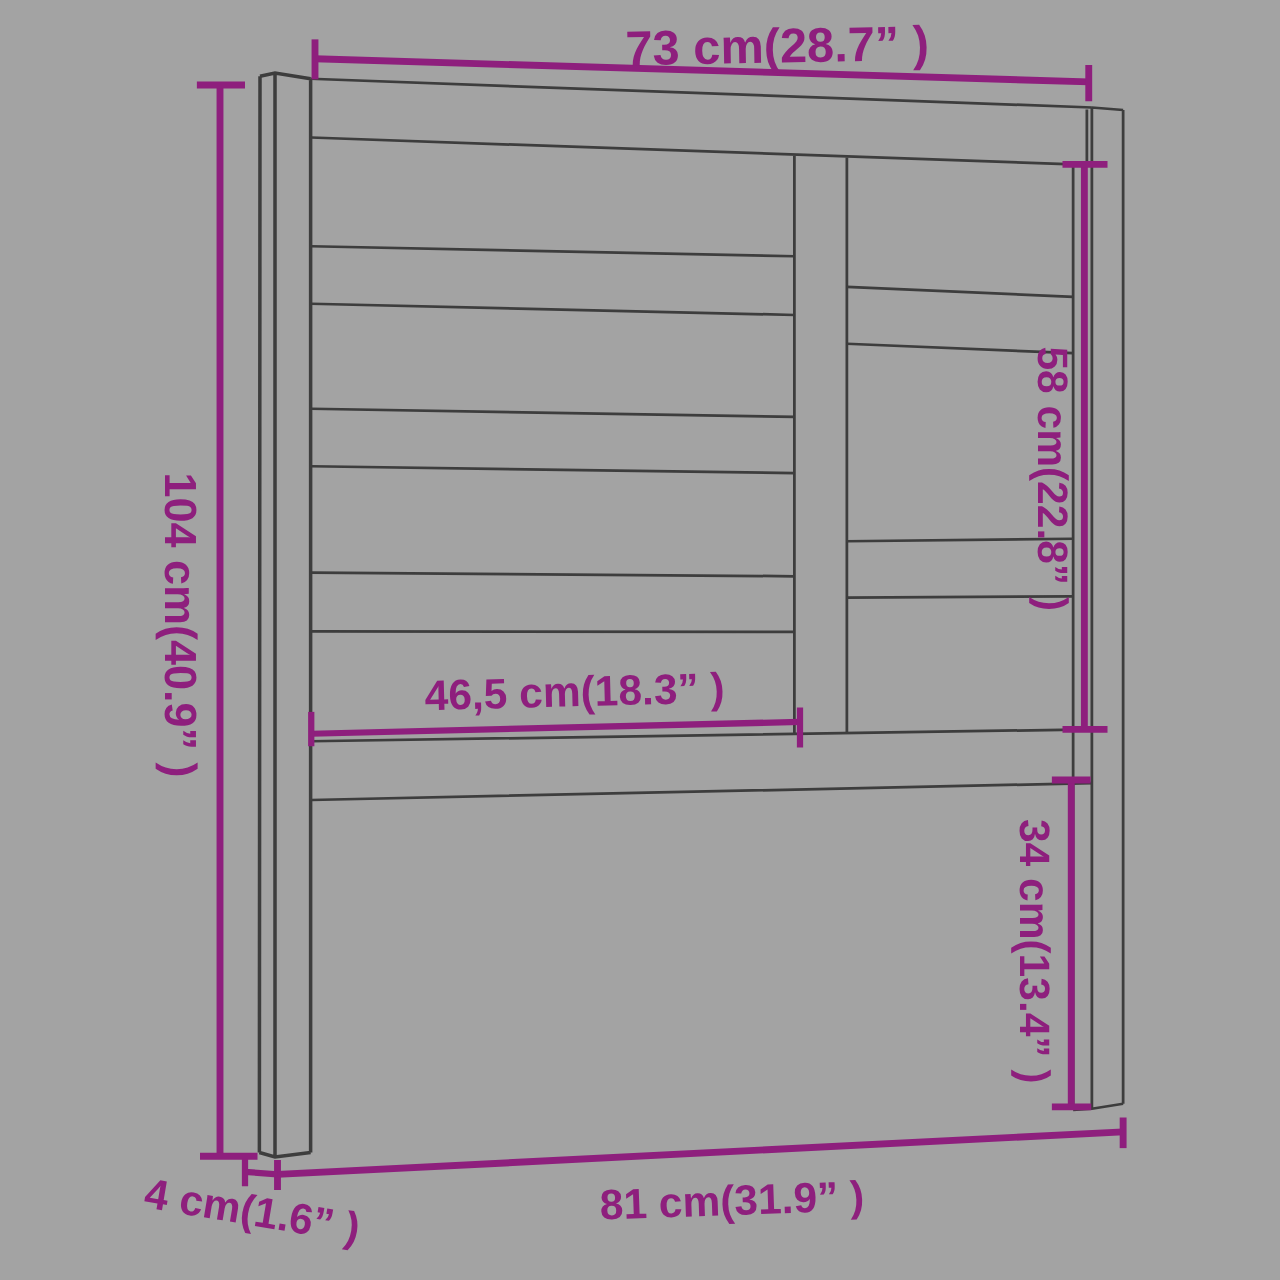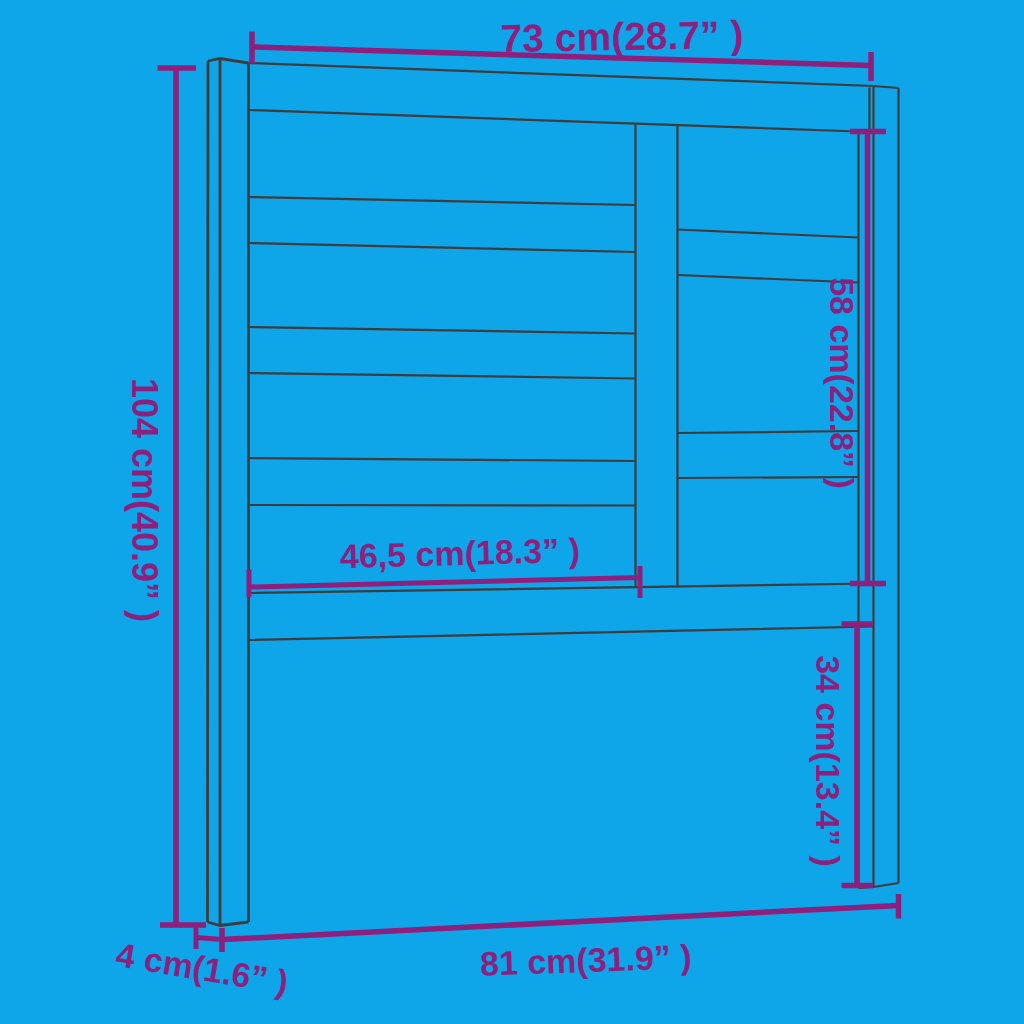--- a/index.html
+++ b/index.html
@@ -1,20 +1,20 @@
 <!DOCTYPE html>
 <html><head>
 <meta charset="utf-8">
 <style>
   html, body { margin: 0; padding: 0; background: #ffffff; }
   .stage {
     position: relative;
     width: 1024px;
     height: 1024px;
-    background: #0ea5e9;
+    background: #a3a3a3;
     overflow: hidden;
     font-family: "Liberation Sans", "DejaVu Sans", sans-serif;
   }
   svg { display: block; }
   text {
     font-family: "Liberation Sans", "DejaVu Sans", sans-serif;
     font-weight: bold;
   }
 </style>
 </head>

